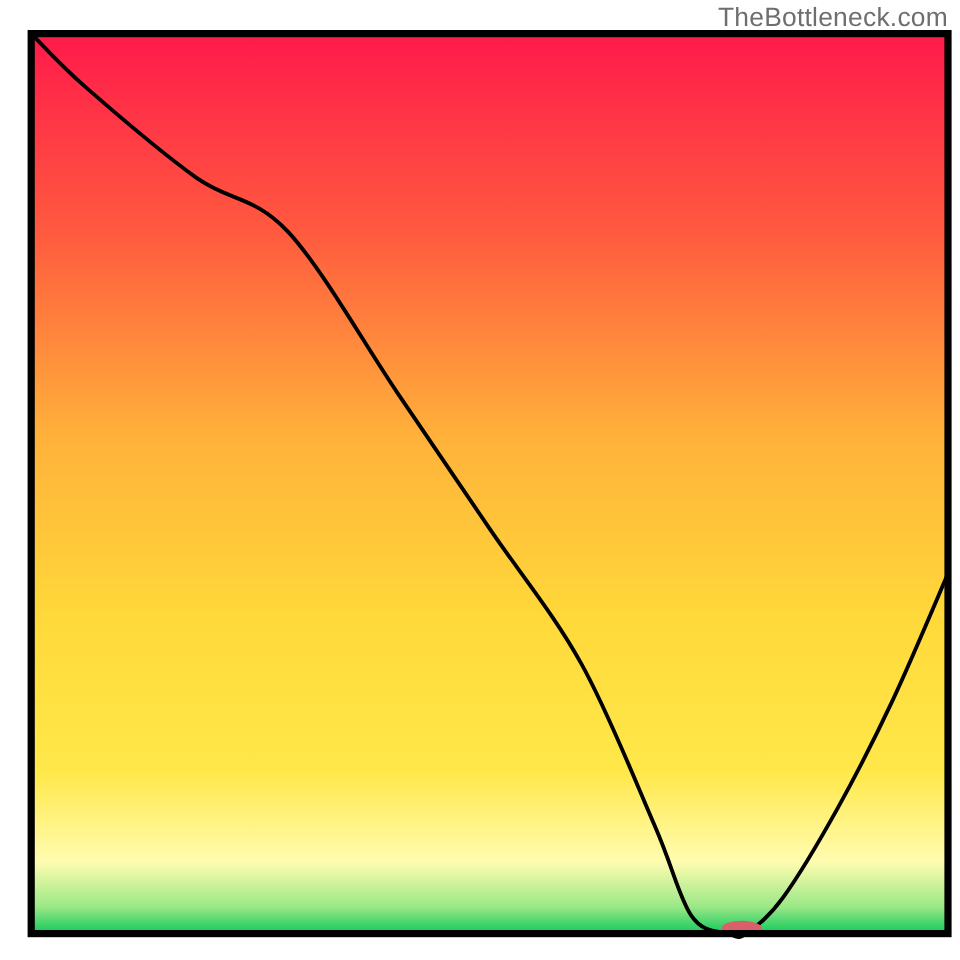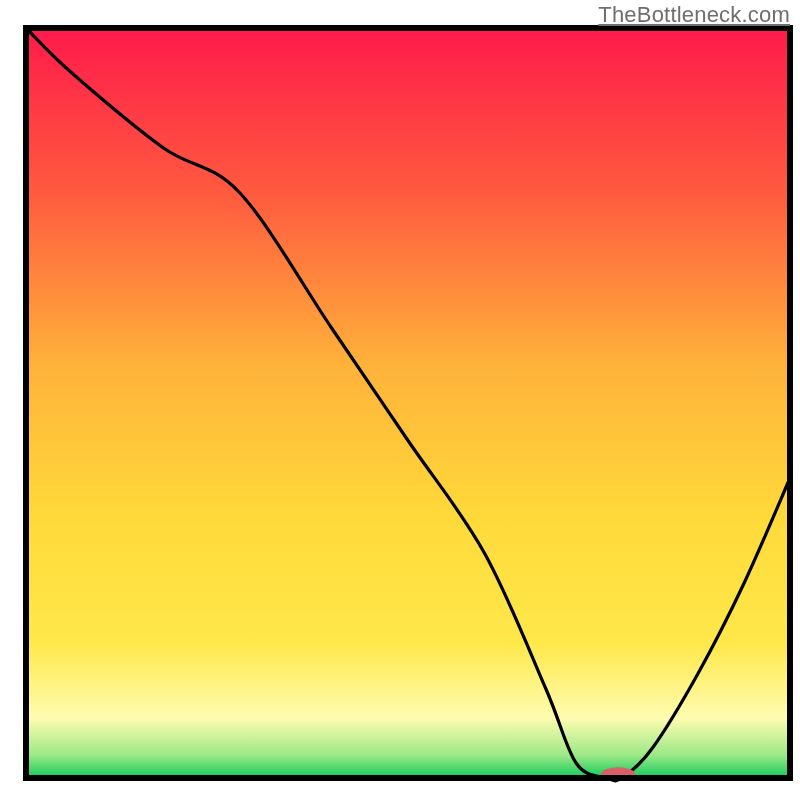--- a/index.html
+++ b/index.html
@@ -18,21 +18,20 @@
   }
   .watermark {
     position: absolute;
     top: 2px;
     right: 10px;
     color: #6e6e6e;
     font-size: 22px;
     font-weight: 400;
     letter-spacing: 0.2px;
     z-index: 5;
-    text-decoration: underline;
   }
   svg { display: block; }
 </style>
 </head>
 <body>
 
 <div class="chart-wrap">
 
   <div class="watermark">TheBottleneck.com</div>
 

